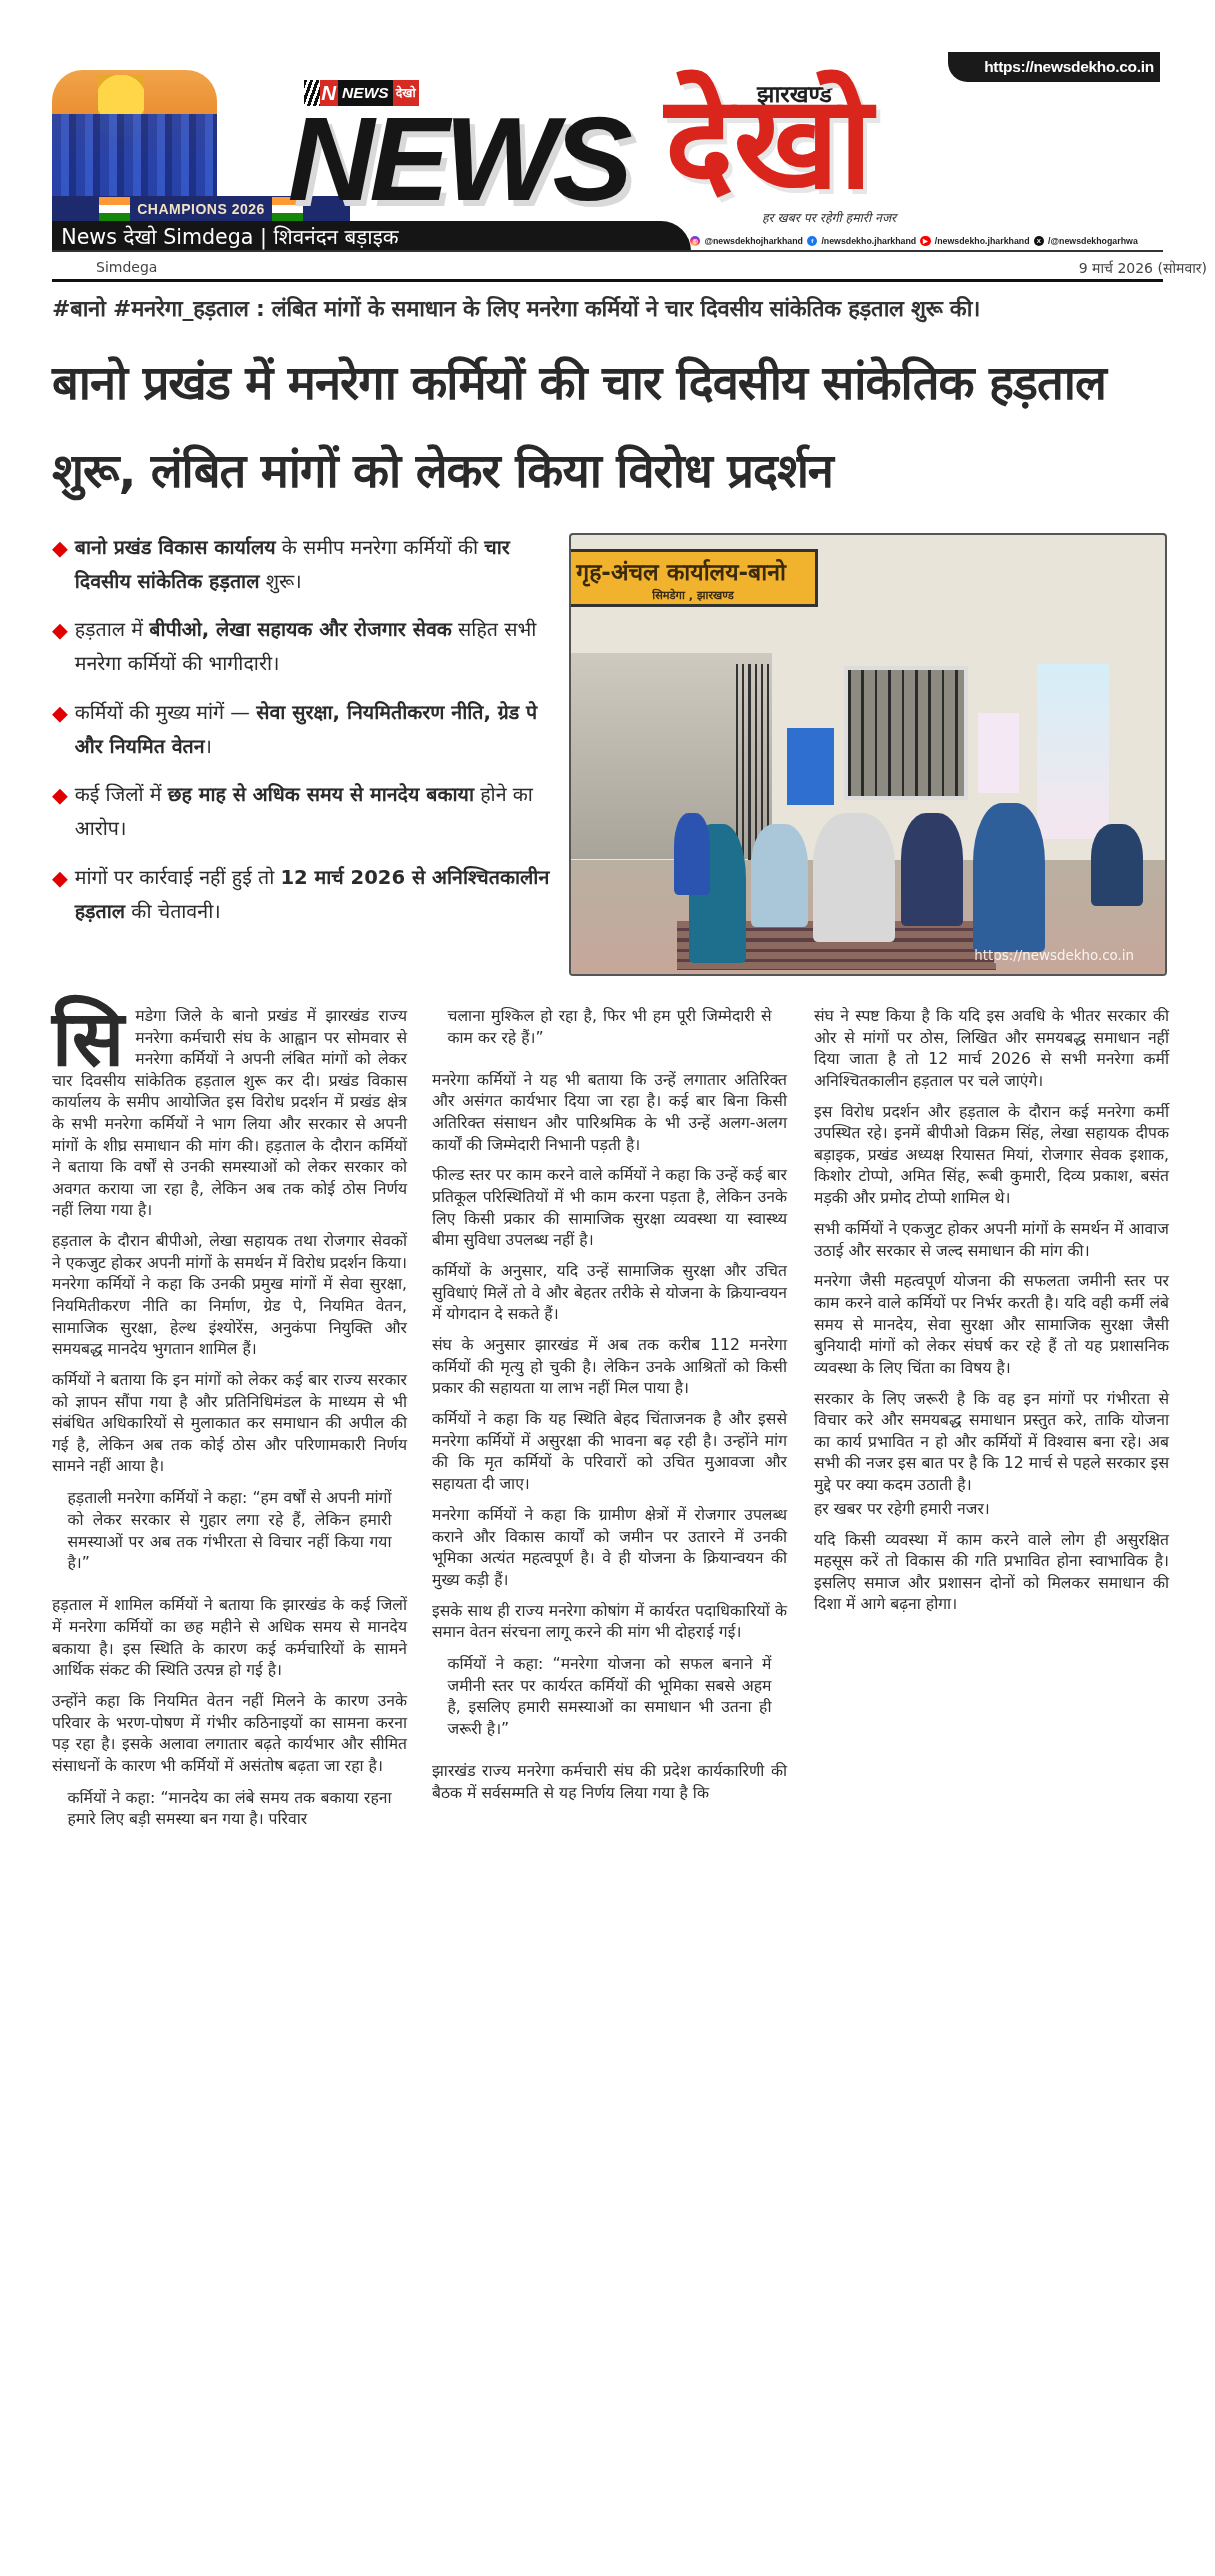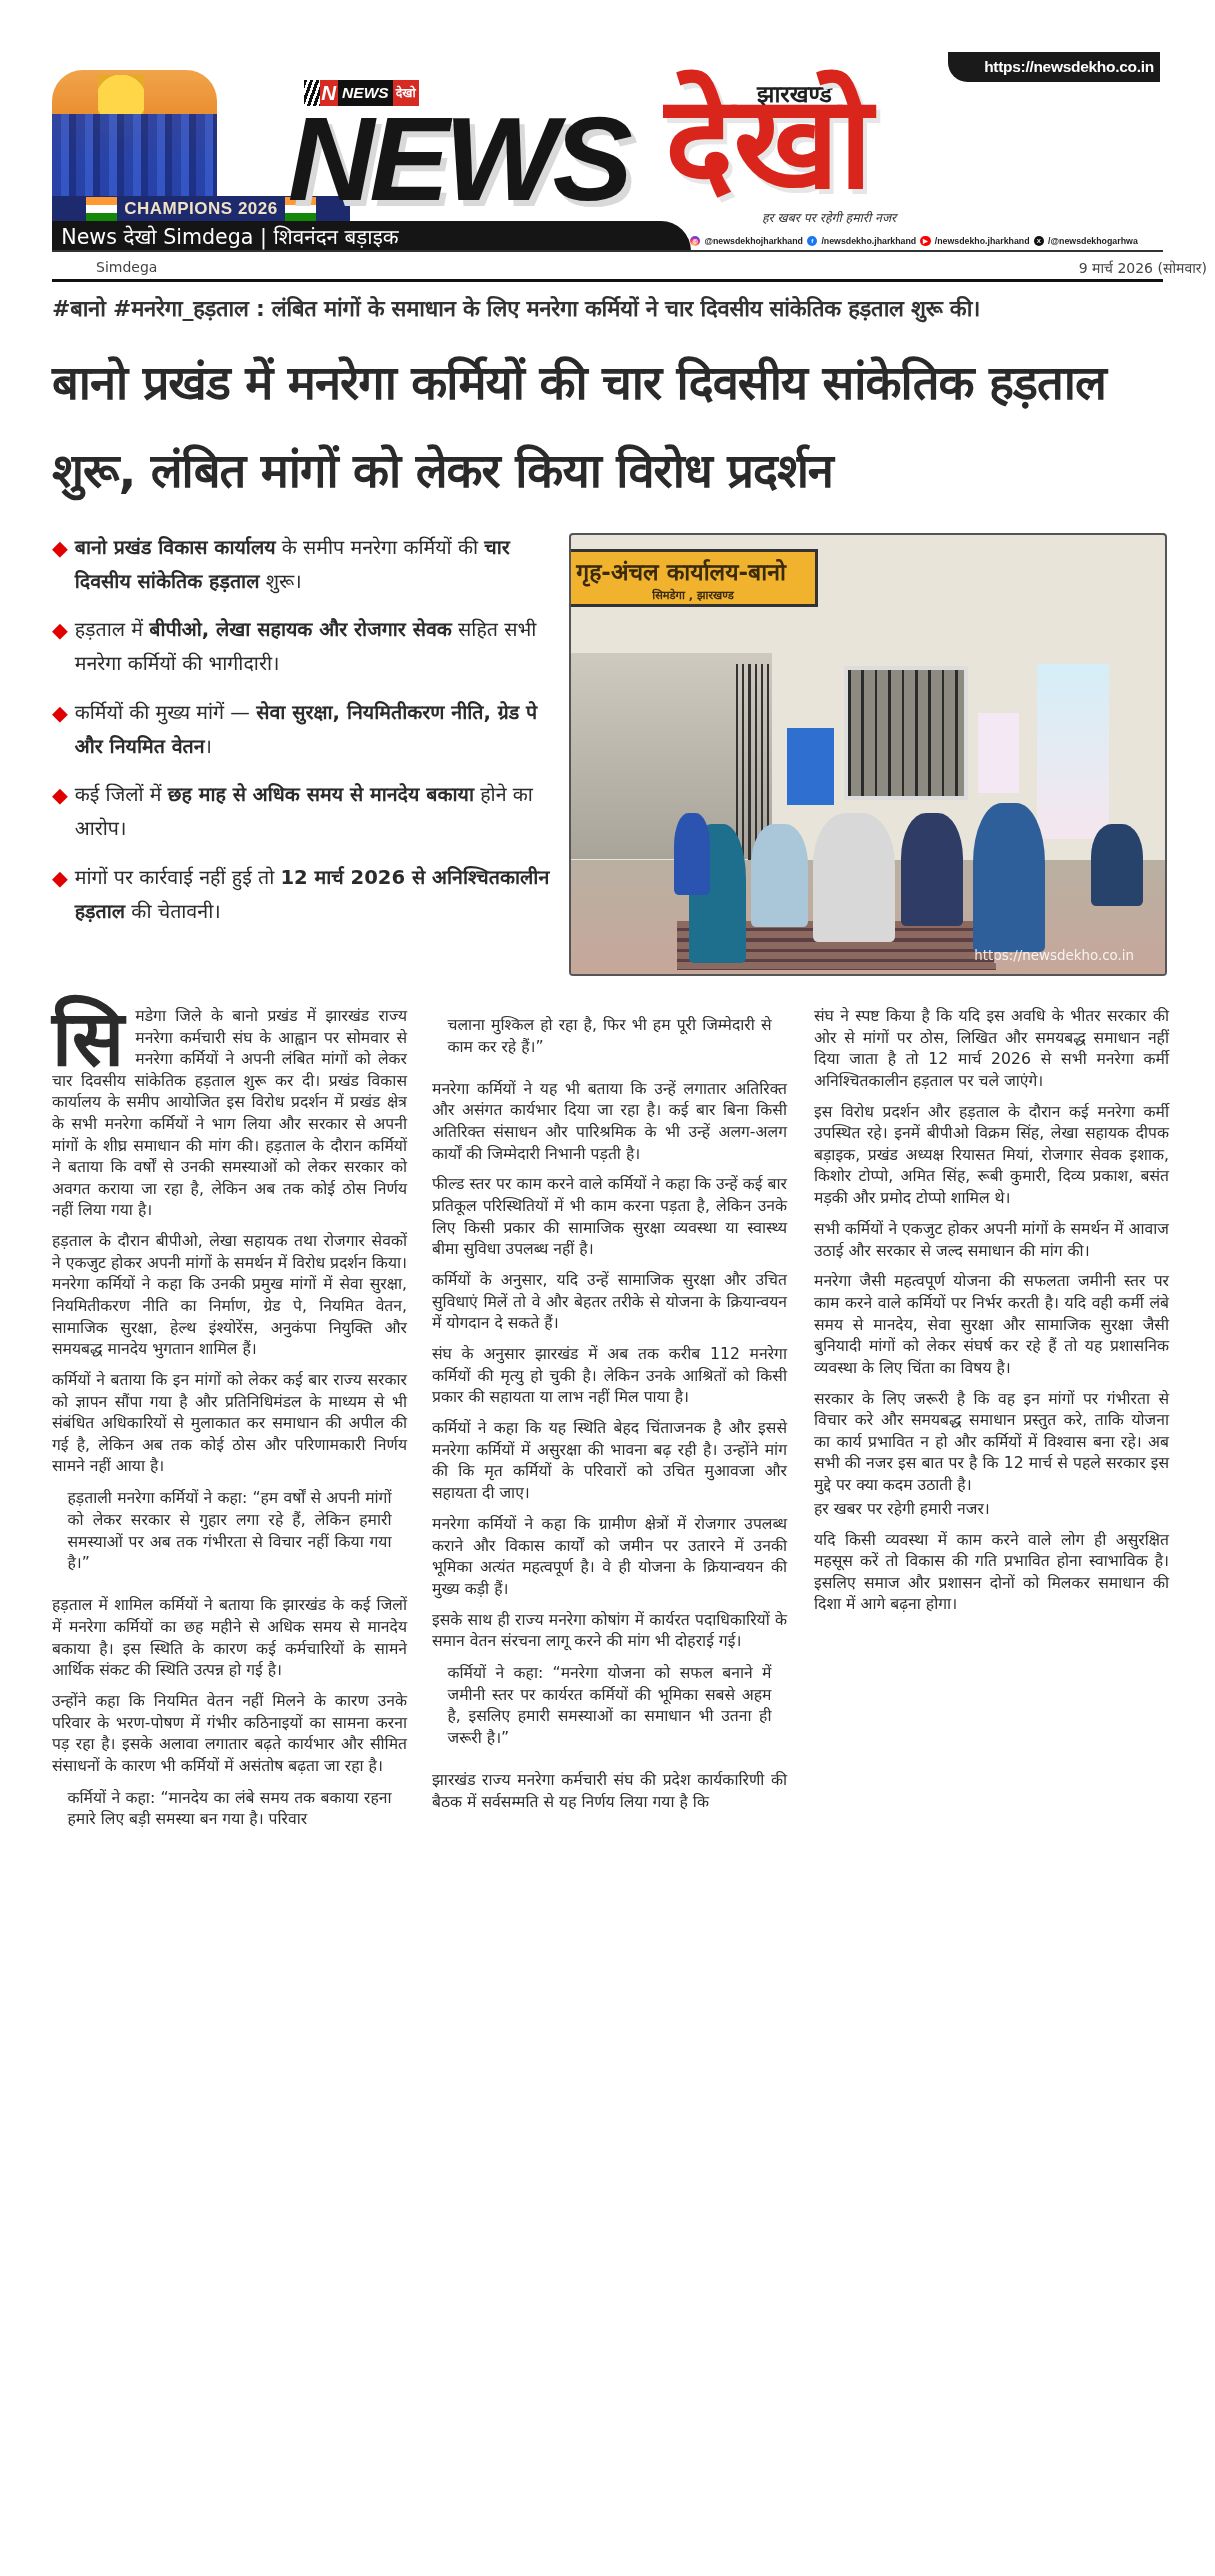--- a/index.html
+++ b/index.html
@@ -32,21 +32,21 @@
     background: repeating-linear-gradient(90deg, #2741a6 0 9.3px, #3456c4 9.3px 17.5px, #1c2f84 17.5px 24px);
     opacity: .95;
   }
   .champ-bar {
     left: 52px; top: 196px; width: 298px; height: 25px; background: #1d2a6e;
     display: flex; align-items: center; justify-content: center; gap: 7.2px;
   }
   .flag { width: 31px; height: 24px; display: flex; flex-direction: column; }
   .flag span { flex: 1; }
   .flag .s { background: #ff9933; } .flag .w { background: #fff; } .flag .g { background: #138808; }
-  .champ-text { color: #f0e2c2; font-family: "Liberation Sans", sans-serif; font-weight: bold; font-size: 17px; letter-spacing: 0.5px; }
+  .champ-text { color: #f0e2c2; font-family: "Liberation Sans", sans-serif; font-weight: bold; font-size: 14px; letter-spacing: 0.5px; }
 
   .mini-logo { left: 304px; top: 80px; height: 26px; display: flex; align-items: stretch; }
   .mini-logo .slashes { width: 15.5px; background: repeating-linear-gradient(110deg, #111 0 3.1px, #fff 3.1px 5.7px); }
   .mini-logo .n { width: 18.5px; background: #d62a22; color: #fff; font-weight: bold; font-size: 20.6px; line-height: 26px; text-align: center; font-style: italic; font-family: "Liberation Sans", sans-serif; }
   .mini-logo .news { background: #111; color: #fff; font-family: "Liberation Sans", sans-serif; font-weight: bold; font-style: italic; font-size: 15.5px; line-height: 26px; padding: 0 4.1px; }
   .mini-logo .dekho { background: #d62a22; color: #fff; font-weight: bold; font-size: 12.4px; line-height: 26px; padding: 0 3.1px; }
 
   .news-big {
     left: 291px; top: 108px; font-family: "Liberation Sans", sans-serif; font-weight: 900;
     font-size: 118px; line-height: 103px; letter-spacing: -5.2px; color: #161616;
@@ -224,21 +224,21 @@
   <p><span class="dropcap">सि</span><span>मडेगा जिले के बानो प्रखंड में झारखंड राज्य मनरेगा कर्मचारी संघ के आह्वान पर सोमवार से मनरेगा कर्मियों ने अपनी लंबित मांगों को लेकर चार दिवसीय सांकेतिक हड़ताल शुरू कर दी। प्रखंड विकास कार्यालय के समीप आयोजित इस विरोध प्रदर्शन में प्रखंड क्षेत्र के सभी मनरेगा कर्मियों ने भाग लिया और सरकार से अपनी मांगों के शीघ्र समाधान की मांग की। हड़ताल के दौरान कर्मियों ने बताया कि वर्षों से उनकी समस्याओं को लेकर सरकार को अवगत कराया जा रहा है, लेकिन अब तक कोई ठोस निर्णय नहीं लिया गया है।</span></p>
   <p>हड़ताल के दौरान बीपीओ, लेखा सहायक तथा रोजगार सेवकों ने एकजुट होकर अपनी मांगों के समर्थन में विरोध प्रदर्शन किया। मनरेगा कर्मियों ने कहा कि उनकी प्रमुख मांगों में सेवा सुरक्षा, नियमितीकरण नीति का निर्माण, ग्रेड पे, नियमित वेतन, सामाजिक सुरक्षा, हेल्थ इंश्योरेंस, अनुकंपा नियुक्ति और समयबद्ध मानदेय भुगतान शामिल हैं।</p>
   <p>कर्मियों ने बताया कि इन मांगों को लेकर कई बार राज्य सरकार को ज्ञापन सौंपा गया है और प्रतिनिधिमंडल के माध्यम से भी संबंधित अधिकारियों से मुलाकात कर समाधान की अपील की गई है, लेकिन अब तक कोई ठोस और परिणामकारी निर्णय सामने नहीं आया है।</p>
   <p class="quote">हड़ताली मनरेगा कर्मियों ने कहा: “हम वर्षों से अपनी मांगों को लेकर सरकार से गुहार लगा रहे हैं, लेकिन हमारी समस्याओं पर अब तक गंभीरता से विचार नहीं किया गया है।”</p>
   <p>हड़ताल में शामिल कर्मियों ने बताया कि झारखंड के कई जिलों में मनरेगा कर्मियों का छह महीने से अधिक समय से मानदेय बकाया है। इस स्थिति के कारण कई कर्मचारियों के सामने आर्थिक संकट की स्थिति उत्पन्न हो गई है।</p>
   <p>उन्होंने कहा कि नियमित वेतन नहीं मिलने के कारण उनके परिवार के भरण-पोषण में गंभीर कठिनाइयों का सामना करना पड़ रहा है। इसके अलावा लगातार बढ़ते कार्यभार और सीमित संसाधनों के कारण भी कर्मियों में असंतोष बढ़ता जा रहा है।</p>
   <p class="quote">कर्मियों ने कहा: “मानदेय का लंबे समय तक बकाया रहना हमारे लिए बड़ी समस्या बन गया है। परिवार</p>
 </div>
 
 <div class="abs col col2">
-  <p class="quote" style="margin-top:9px">चलाना मुश्किल हो रहा है, फिर भी हम पूरी जिम्मेदारी से काम कर रहे हैं।”</p>
+  <p class="quote" style="margin-top:0">चलाना मुश्किल हो रहा है, फिर भी हम पूरी जिम्मेदारी से काम कर रहे हैं।”</p>
   <p>मनरेगा कर्मियों ने यह भी बताया कि उन्हें लगातार अतिरिक्त और असंगत कार्यभार दिया जा रहा है। कई बार बिना किसी अतिरिक्त संसाधन और पारिश्रमिक के भी उन्हें अलग-अलग कार्यों की जिम्मेदारी निभानी पड़ती है।</p>
   <p>फील्ड स्तर पर काम करने वाले कर्मियों ने कहा कि उन्हें कई बार प्रतिकूल परिस्थितियों में भी काम करना पड़ता है, लेकिन उनके लिए किसी प्रकार की सामाजिक सुरक्षा व्यवस्था या स्वास्थ्य बीमा सुविधा उपलब्ध नहीं है।</p>
   <p>कर्मियों के अनुसार, यदि उन्हें सामाजिक सुरक्षा और उचित सुविधाएं मिलें तो वे और बेहतर तरीके से योजना के क्रियान्वयन में योगदान दे सकते हैं।</p>
   <p>संघ के अनुसार झारखंड में अब तक करीब 112 मनरेगा कर्मियों की मृत्यु हो चुकी है। लेकिन उनके आश्रितों को किसी प्रकार की सहायता या लाभ नहीं मिल पाया है।</p>
   <p>कर्मियों ने कहा कि यह स्थिति बेहद चिंताजनक है और इससे मनरेगा कर्मियों में असुरक्षा की भावना बढ़ रही है। उन्होंने मांग की कि मृत कर्मियों के परिवारों को उचित मुआवजा और सहायता दी जाए।</p>
   <p>मनरेगा कर्मियों ने कहा कि ग्रामीण क्षेत्रों में रोजगार उपलब्ध कराने और विकास कार्यों को जमीन पर उतारने में उनकी भूमिका अत्यंत महत्वपूर्ण है। वे ही योजना के क्रियान्वयन की मुख्य कड़ी हैं।</p>
   <p>इसके साथ ही राज्य मनरेगा कोषांग में कार्यरत पदाधिकारियों के समान वेतन संरचना लागू करने की मांग भी दोहराई गई।</p>
   <p class="quote">कर्मियों ने कहा: “मनरेगा योजना को सफल बनाने में जमीनी स्तर पर कार्यरत कर्मियों की भूमिका सबसे अहम है, इसलिए हमारी समस्याओं का समाधान भी उतना ही जरूरी है।”</p>
   <p>झारखंड राज्य मनरेगा कर्मचारी संघ की प्रदेश कार्यकारिणी की बैठक में सर्वसम्मति से यह निर्णय लिया गया है कि</p>
 </div>

